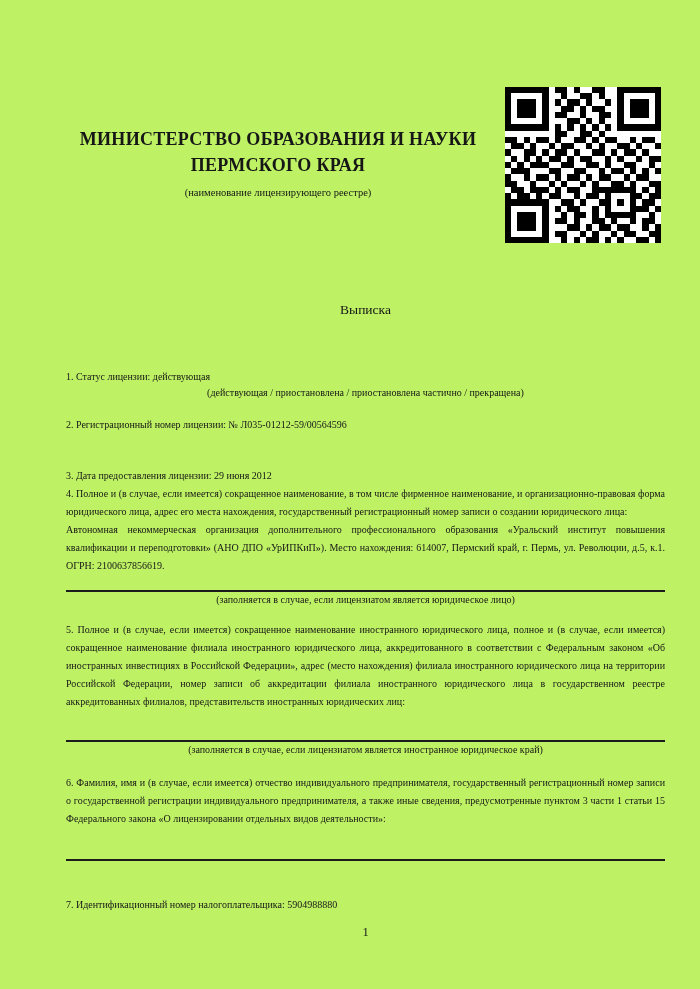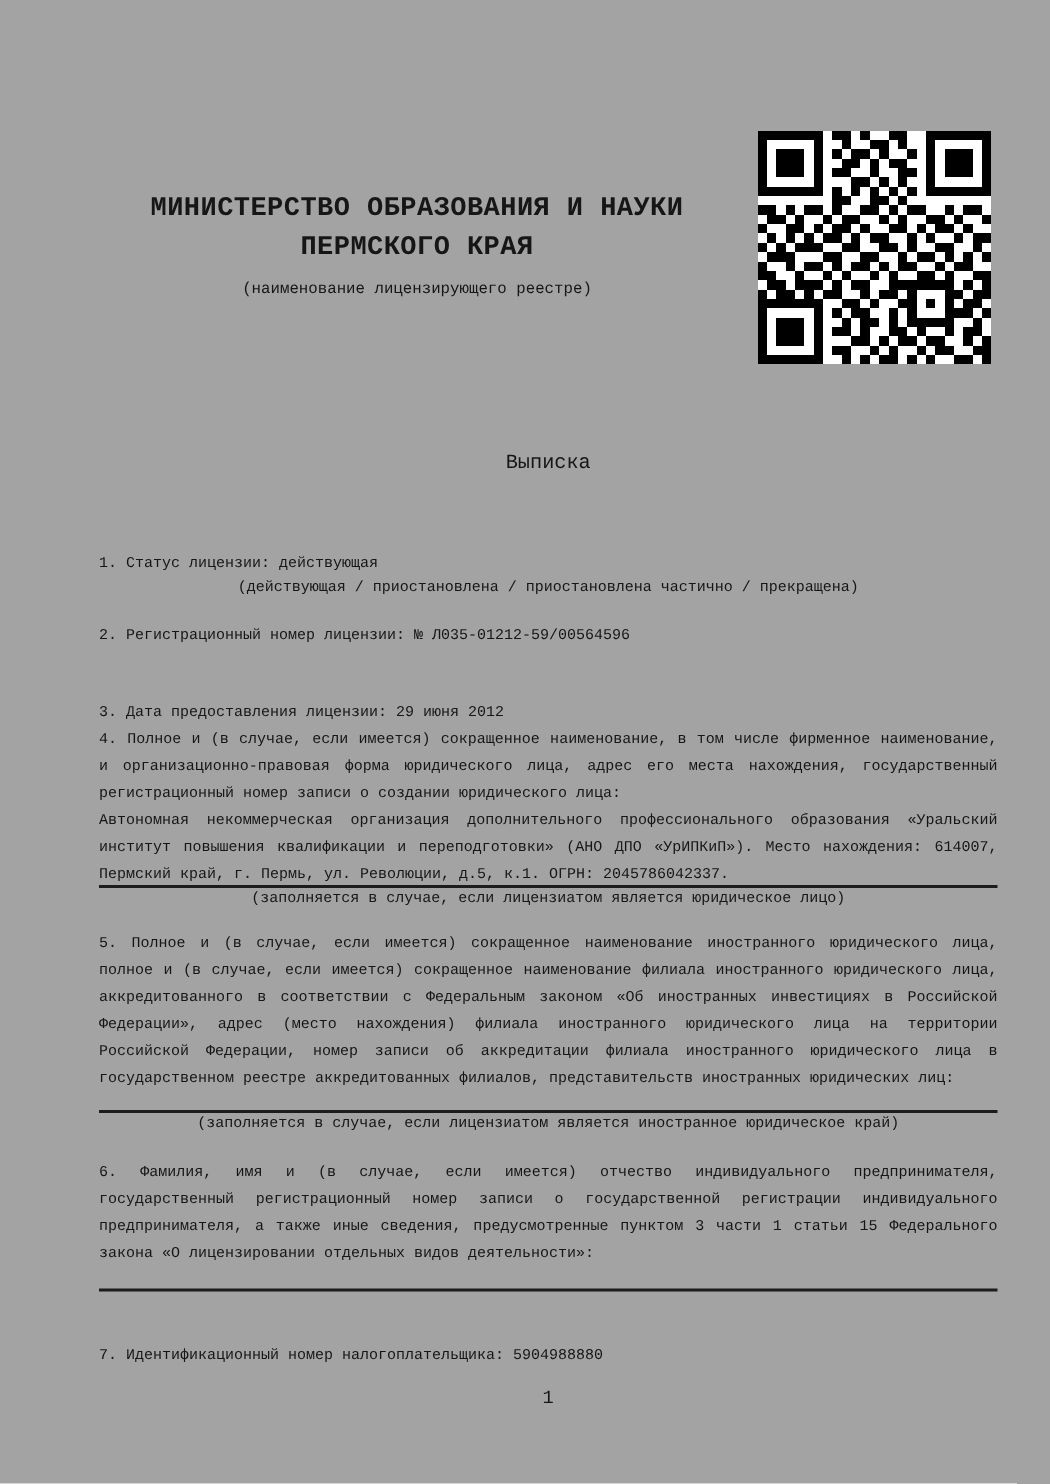--- a/index.html
+++ b/index.html
@@ -4,22 +4,22 @@
 <style>
   html, body {
     margin: 0;
     padding: 0;
     background: #ffffff;
   }
   .page {
     position: relative;
     width: 700px;
     height: 989px;
-    background: #a3a3a3;
-    font-family: Liberation Mono, monospace;
+    background: #bef264;
+    font-family: Liberation Serif, serif;
     color: #161616;
     overflow: hidden;
   }
   .abs { position: absolute; }
   .col { left: 66px; width: 599px; }
 
   
   .ministry-name {
     left: 66px; top: 126px; width: 424px;
     text-align: center;
@@ -442,21 +442,21 @@
 
   <div class="abs col body-text item1">1. Статус лицензии: действующая</div>
   <div class="abs col small-caption cap1">(действующая / приостановлена / приостановлена частично / прекращена)</div>
 
   <div class="abs col body-text item2">2. Регистрационный номер лицензии: № Л035-01212-59/00564596</div>
 
   <div class="abs col body-text item3">3. Дата предоставления лицензии: 29 июня 2012</div>
 
   <div class="abs col body-text item4">
     <p class="para">4. Полное и (в случае, если имеется) сокращенное наименование, в том числе фирменное наименование, и организационно-правовая форма юридического лица, адрес его места нахождения, государственный регистрационный номер записи о создании юридического лица:</p>
-    <p class="para">Автономная некоммерческая организация дополнительного профессионального образования «Уральский институт повышения квалификации и переподготовки» (АНО ДПО «УрИПКиП»). Место нахождения: 614007, Пермский край, г. Пермь, ул. Революции, д.5, к.1. ОГРН: 2045786042337.</p>
+    <p class="para">Автономная некоммерческая организация дополнительного профессионального образования «Уральский институт повышения квалификации и переподготовки» (АНО ДПО «УрИПКиП»). Место нахождения: 614007, Пермский край, г. Пермь, ул. Революции, д.5, к.1. ОГРН: 2100637856619.</p>
   </div>
   <div class="abs col rule rule4"></div>
   <div class="abs col small-caption cap4">(заполняется в случае, если лицензиатом является юридическое лицо)</div>
 
   <div class="abs col body-text item5">
     <p class="para">5. Полное и (в случае, если имеется) сокращенное наименование иностранного юридического лица, полное и (в случае, если имеется) сокращенное наименование филиала иностранного юридического лица, аккредитованного в соответствии с Федеральным законом «Об иностранных инвестициях в Российской Федерации», адрес (место нахождения) филиала иностранного юридического лица на территории Российской Федерации, номер записи об аккредитации филиала иностранного юридического лица в государственном реестре аккредитованных филиалов, представительств иностранных юридических лиц:</p>
   </div>
   <div class="abs col rule rule5"></div>
   <div class="abs col small-caption cap5">(заполняется в случае, если лицензиатом является иностранное юридическое край)</div>
 

